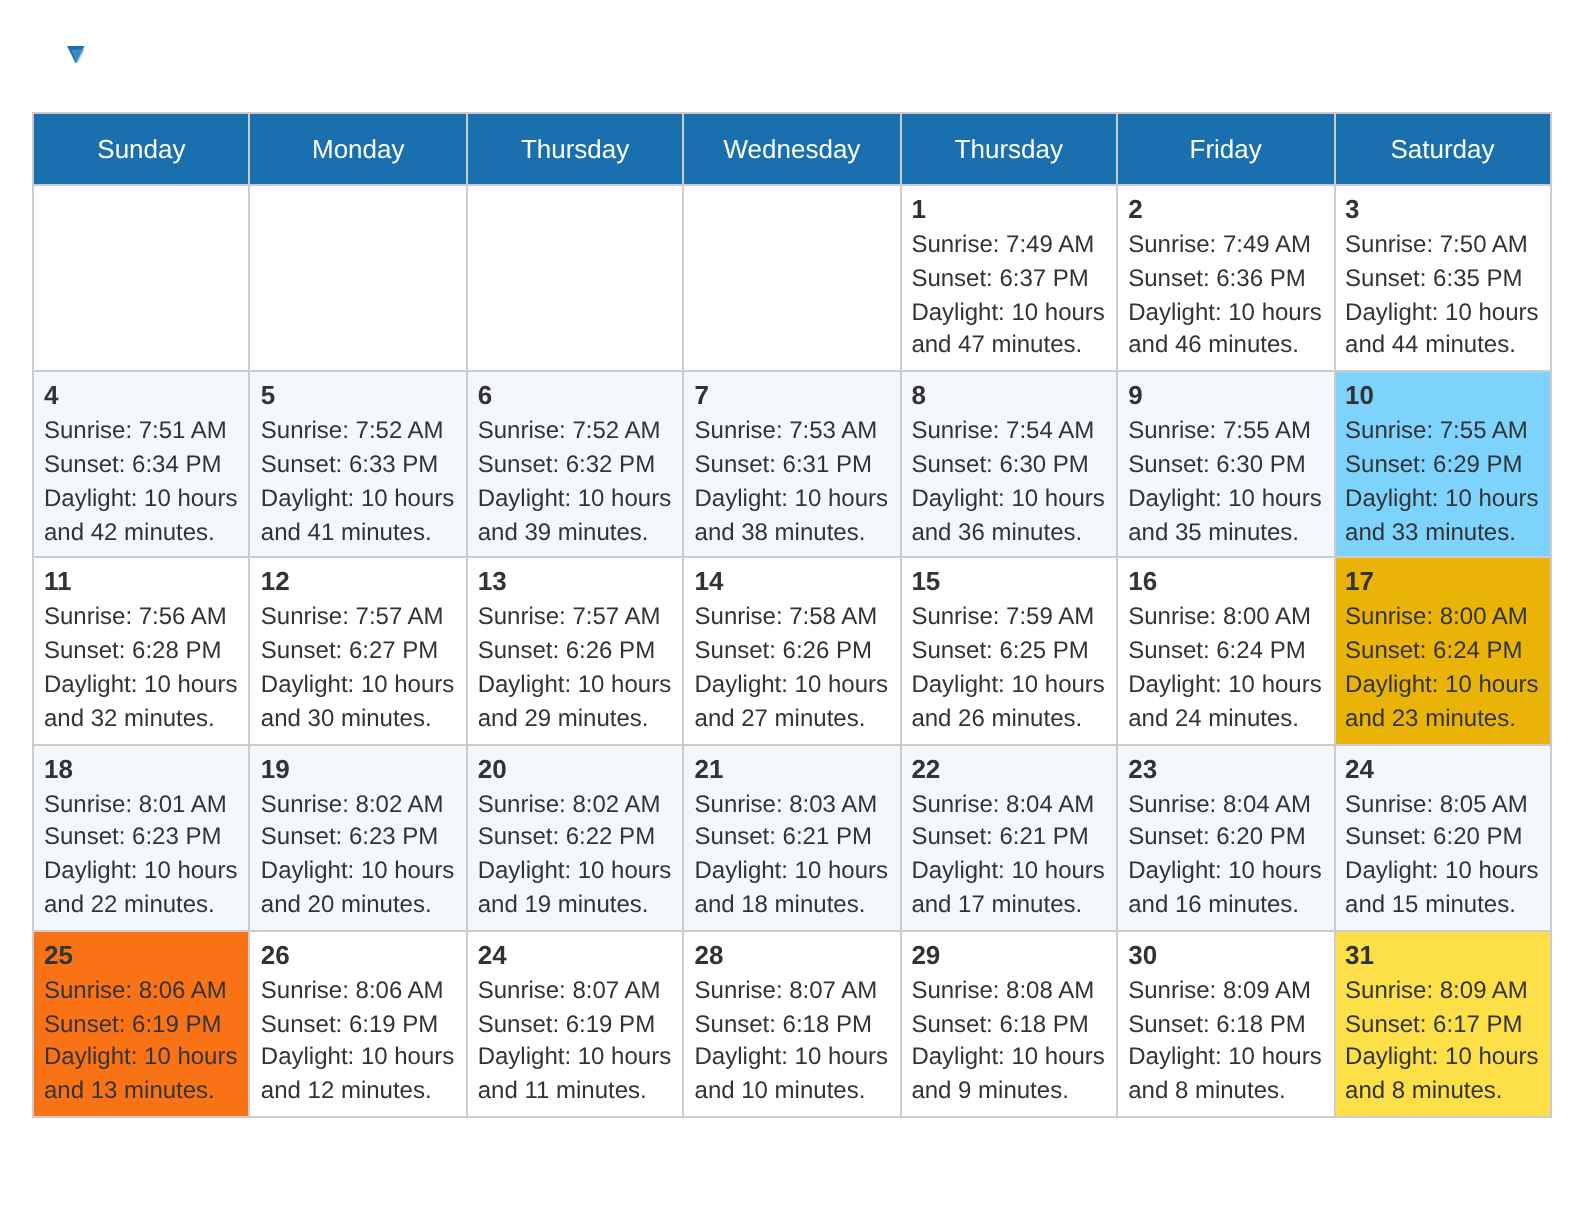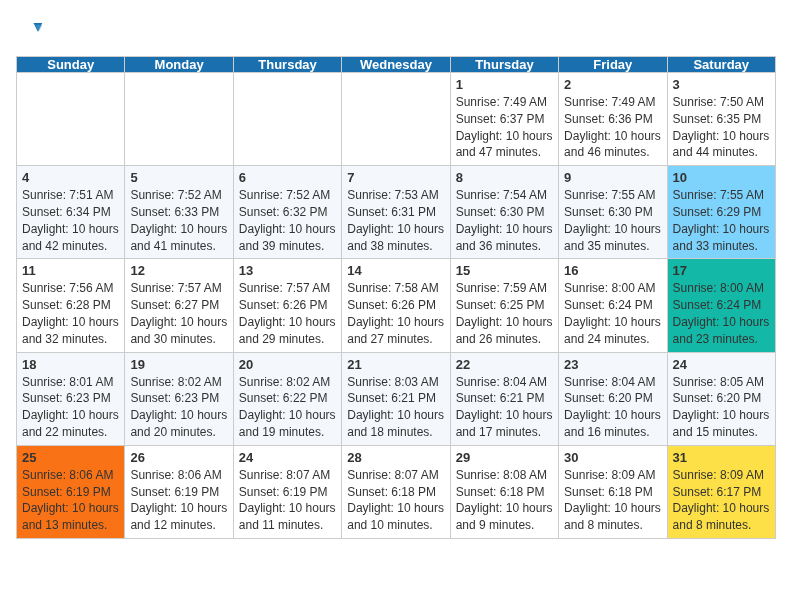--- a/index.html
+++ b/index.html
@@ -54,23 +54,23 @@
     }
     table {
       width: 100%;
       border-collapse: collapse;
       border: 1px solid #ccc;
     }
     .day-header {
       background-color: #1a6faf;
       color: #fff;
       text-align: center;
-      padding: 0 4px;
+      padding: 10px 4px;
       font-size: 13px;
-      font-weight: bold;
+      font-weight: normal;
       border: 1px solid #ccc;
     }
     td {
       border: 1px solid #ccc;
       vertical-align: top;
       padding: 4px 5px;
       font-size: 10.5px;
       color: #333;
       width: calc(100% / 7);
       min-height: 80px;
@@ -201,21 +201,21 @@
           <div class="cell-content">Sunrise: 7:58 AM<br>Sunset: 6:26 PM<br>Daylight: 10 hours and 27 minutes.</div>
         </td>
         <td style="background-color: rgb(255, 255, 255);">
           <span class="date-num">15</span>
           <div class="cell-content">Sunrise: 7:59 AM<br>Sunset: 6:25 PM<br>Daylight: 10 hours and 26 minutes.</div>
         </td>
         <td style="background-color: rgb(255, 255, 255);">
           <span class="date-num">16</span>
           <div class="cell-content">Sunrise: 8:00 AM<br>Sunset: 6:24 PM<br>Daylight: 10 hours and 24 minutes.</div>
         </td>
-        <td style="background-color: #14b8a6;">
+        <td style="background-color: #eab308;">
           <span class="date-num">17</span>
           <div class="cell-content">Sunrise: 8:00 AM<br>Sunset: 6:24 PM<br>Daylight: 10 hours and 23 minutes.</div>
         </td>
       </tr>
       <tr>
         <td style="background-color: rgb(244, 248, 252);">
           <span class="date-num">18</span>
           <div class="cell-content">Sunrise: 8:01 AM<br>Sunset: 6:23 PM<br>Daylight: 10 hours and 22 minutes.</div>
         </td>
         <td style="background-color: rgb(244, 248, 252);">

